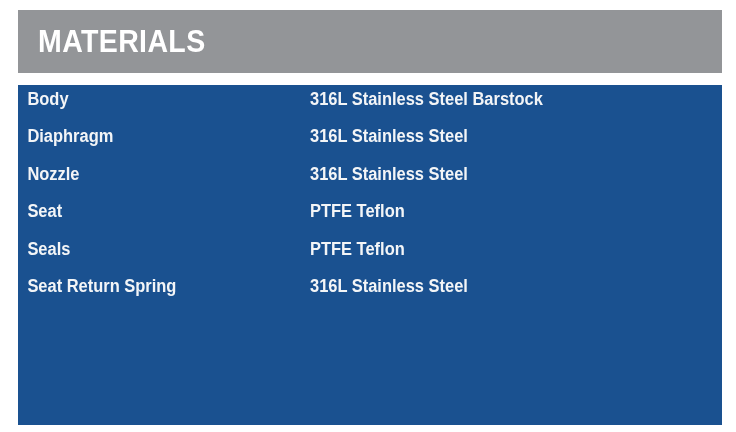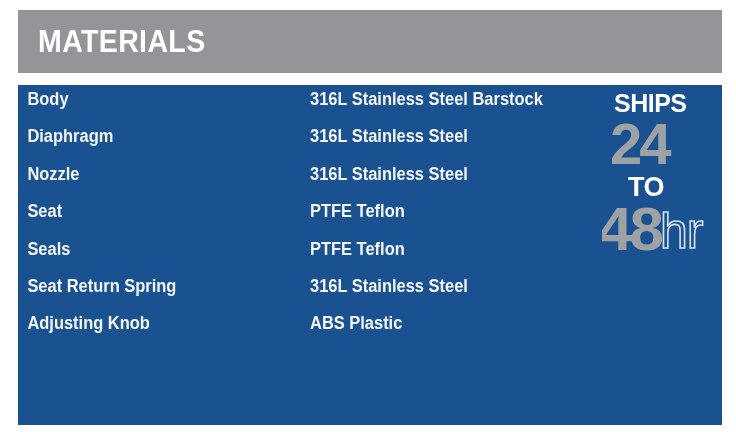--- a/index.html
+++ b/index.html
@@ -183,31 +183,18 @@
         <div class="spec-component">Seals</div>
         <div class="spec-material">PTFE Teflon</div>
       </div>
 
 
       <div class="spec-row">
         <div class="spec-component">Seat Return Spring</div>
         <div class="spec-material">316L Stainless Steel</div>
       </div>
 
-      <div class="spec-row">
-        <div class="spec-component">Adjusting Knob</div>
-        <div class="spec-material">ABS Plastic</div>
-      </div>
 
     </div>
 
-    <div class="ships-badge">
-      <svg viewBox="0 0 120 170" xmlns="http://www.w3.org/2000/svg">
-        <text class="badge-word-ships" x="12" y="27">SHIPS</text>
-        <text class="badge-num-24" x="8" y="79">24</text>
-        <text class="badge-word-to" x="26" y="111">TO</text>
-        <text class="badge-num-48" x="-4" y="165">48</text>
-        <text class="badge-unit-hr" x="58" y="163">hr</text>
-      </svg>
-    </div>
 
   </div>
 </div>
 
 </body></html>

